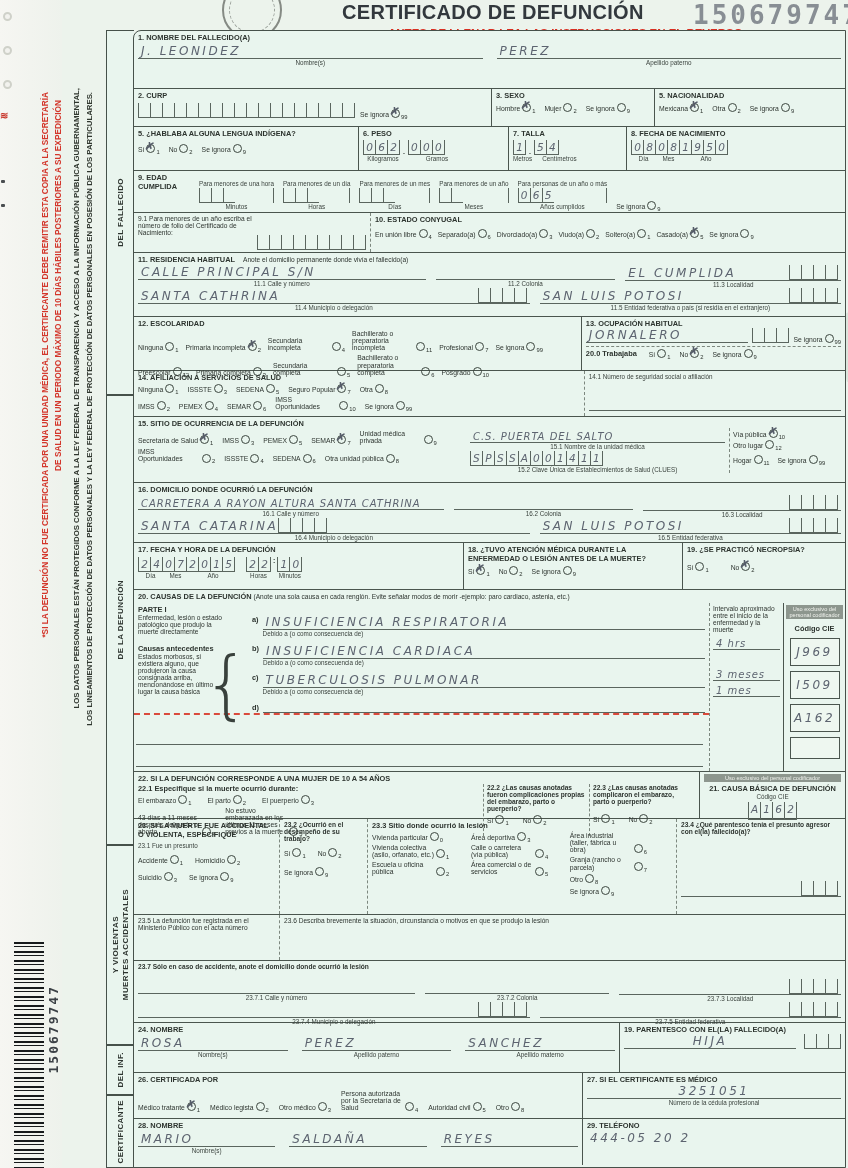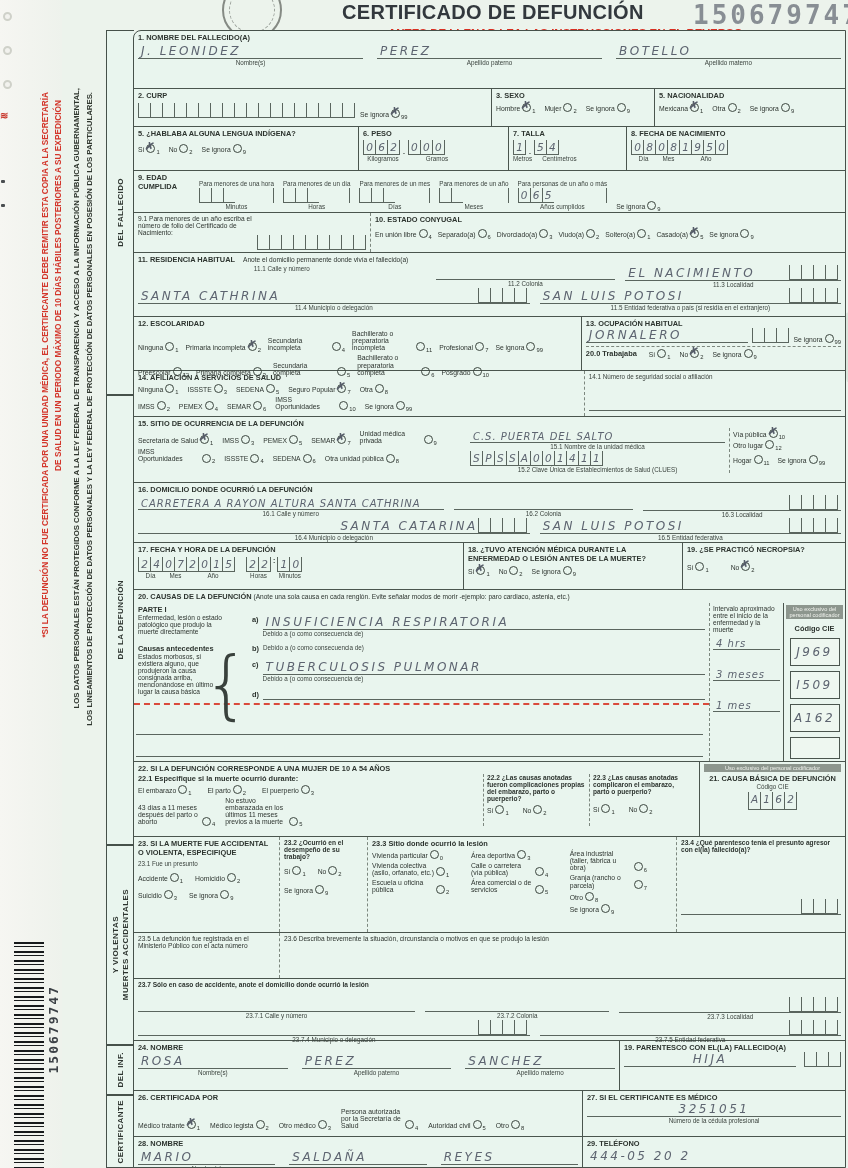--- a/index.html
+++ b/index.html
@@ -124,26 +124,20 @@
               <div class="fl">
                 <span class="hw">J. LEONIDEZ</span>
               </div>
               <div class="cap">Nombre(s)</div>
             </div>
           <div>
               <div class="fl">
                 <span class="hw">PEREZ</span>
               </div>
               <div class="cap">Apellido paterno</div>
-            </div>
-          <div>
-              <div class="fl">
-                <span class="hw">BOTELLO</span>
-              </div>
-              <div class="cap">Apellido materno</div>
             </div>
         </div>
       </div>
     </div>
 
     <div class="row" style="height:38px">
       <div class="cell bR" style="width:358px">
         <span class="fn">2. CURP</span>
         <div style="display:flex;align-items:flex-end;gap:5px;margin-top:3px">
           <span class="comb">
@@ -418,31 +412,34 @@
           </div>
       </div>
     </div>
 
     <div class="row" style="height:64px">
       <div class="cell" style="flex:1">
         <span class="fn">11. RESIDENCIA HABITUAL</span>
         <span class="hint" style="margin-left:6px">Anote el domicilio permanente donde vivía el fallecido(a)</span>
         <div style="display:flex;gap:10px;margin-top:1px">
           <div style="flex:1.6">
+              <div class="fl">
+                <span class="hw">CALLE PRINCIPAL S/N</span>
+              </div>
               <div class="cap">11.1 Calle y número</div>
             </div>
           <div style="flex:1">
               <div class="fl">
                 <span class="hw"></span>
               </div>
               <div class="cap">11.2 Colonia</div>
             </div>
           <div style="flex:1.2">
               <div class="fl" style="justify-content:space-between">
-                <span class="hw">EL NACIMIENTO</span>
+                <span class="hw">EL CUMPLIDA</span>
                 <span class="comb">
                   <span class="cc"></span>
                   <span class="cc"></span>
                   <span class="cc"></span>
                   <span class="cc"></span>
                 </span>
               </div>
               <div class="cap">11.3 Localidad</div>
             </div>
         </div>
@@ -785,21 +782,21 @@
                   <span class="cc"></span>
                   <span class="cc"></span>
                   <span class="cc"></span>
                 </span>
               </div>
               <div class="cap">16.3 Localidad</div>
             </div>
         </div>
         <div style="display:flex;gap:10px">
           <div style="flex:1.3">
-              <div class="fl" style="justify-content:flex-end">
+              <div class="fl" style="justify-content:flex-start">
                 <span class="hw">SANTA CATARINA</span>
                 <span class="comb">
                   <span class="cc"></span>
                   <span class="cc"></span>
                   <span class="cc"></span>
                   <span class="cc"></span>
                 </span>
               </div>
               <div class="cap">16.4 Municipio o delegación</div>
             </div>
@@ -917,20 +914,23 @@
                 <div style="flex:1">
                   <div class="fl">
                     <span class="hw">INSUFICIENCIA RESPIRATORIA</span>
                   </div>
                   <div class="capl">Debido a (o como consecuencia de)</div>
                 </div>
               </div>
             <div style="display:flex;gap:4px;margin-top:7px">
                 <span class="fn">b)</span>
                 <div style="flex:1">
+                  <div class="fl">
+                    <span class="hw">INSUFICIENCIA CARDIACA</span>
+                  </div>
                   <div class="capl">Debido a (o como consecuencia de)</div>
                 </div>
               </div>
             <div style="display:flex;gap:4px;margin-top:7px">
                 <span class="fn">c)</span>
                 <div style="flex:1">
                   <div class="fl">
                     <span class="hw">TUBERCULOSIS PULMONAR</span>
                   </div>
                   <div class="capl">Debido a (o como consecuencia de)</div>
@@ -956,41 +956,41 @@
       </div>
 
       <div class="dotL" style="width:74px;padding:2px 3px;display:flex;flex-direction:column">
         <div class="hint">Intervalo aproximado entre el inicio de la enfermedad y la muerte</div>
         <div class="fl" style="margin-top:2px">
             <span class="hw sm2">4 hrs</span>
           </div>
         <div class="fl" style="margin-top:16px">
             <span class="hw sm2">3 meses</span>
           </div>
-        <div class="fl" style="margin-top:16px">
+        <div class="fl" style="margin-top:1px">
             <span class="hw sm2">1 mes</span>
           </div>
       </div>
       <div style="width:62px;border-left:1px solid #4a554e;display:flex;flex-direction:column;align-items:center;gap:5px;padding:2px">
         <div class="band" style="width:100%">Uso exclusivo del personal codificador</div>
         <div class="fn">Código CIE</div>
         <div class="cieb">
             <span class="hw">J969</span>
           </div>
         <div class="cieb">
             <span class="hw">I509</span>
           </div>
         <div class="cieb">
             <span class="hw">A162</span>
           </div>
         <div class="cieb" style="height:22px"></div>
       </div>
     </div>
 
-    <div class="row" style="height:76px;border-top:1px solid #4a554e">
+    <div class="row" style="height:48px;border-top:1px solid #4a554e">
       <div class="cell" style="flex:1">
         <span class="fn">22. SI LA DEFUNCIÓN CORRESPONDE A UNA MUJER DE 10 A 54 AÑOS</span>
         <div style="display:flex;margin-top:1px">
           <div style="flex:1.5">
             <div class="fn">22.1 Especifique si la muerte ocurrió durante:</div>
             <div class="rg" style="margin-top:2px;gap:2px 16px">
                 <span class="ro">
                   <span class="rl">El embarazo</span>
                   <span class="rc"></span>
                   <span class="rn">1</span>

